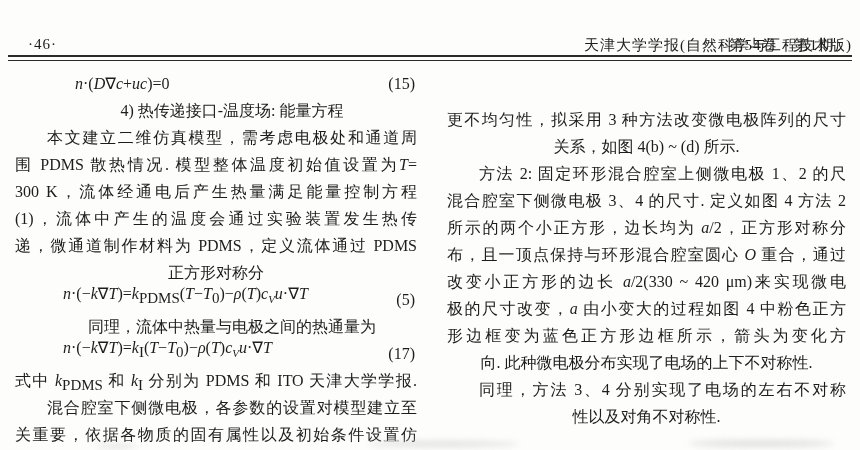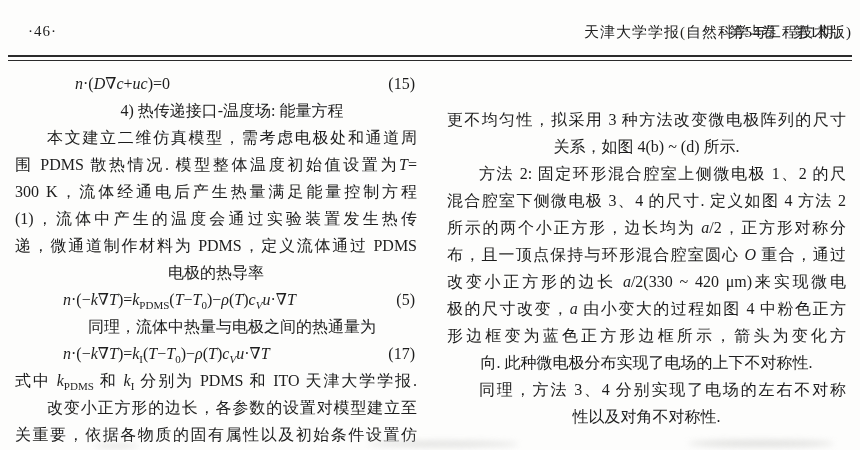--- a/index.html
+++ b/index.html
@@ -3,41 +3,41 @@
 <meta charset="utf-8">
 <style>
   html,body{margin:0;padding:0;}
   body{
     width:860px;height:450px;position:relative;overflow:hidden;
     background:#fdfdfc;color:#1d1d1d;
     font-family:"Liberation Serif","DejaVu Serif",serif;
   }
   .page{position:absolute;inset:0;}
   .header{
-    position:absolute;top:23px;left:8px;right:8px;height:22px;
+    position:absolute;top:36px;left:8px;right:8px;height:22px;
     font-size:15px;letter-spacing:1px;
   }
   .pg{position:absolute;left:20px;top:0;}
   .jt{position:absolute;left:0;right:0;text-align:right;top:0;}
   .vi{position:absolute;right:18px;top:0;text-align:center;}
   .rule{
     position:absolute;top:55px;left:8px;right:8px;height:3px;
     border-top:2px solid #2b2b2b;border-bottom:1.4px solid #2b2b2b;
   }
   .col{position:absolute;top:70px;font-size:16px;}
   .col.left{left:15px;width:402px;}
   .col.right{left:447px;width:399px;margin-top:36px;}
   .line{height:27px;line-height:27px;overflow:hidden;white-space:normal;}
   .line.just{text-align:justify;text-align-last:justify;}
   .line.plain{text-align:center;}
   .line.ind{text-indent:2em;}
-  .line.eq{display:flex;align-items:flex-start;text-indent:0;}
+  .line.eq{display:flex;align-items:flex-end;text-indent:0;font-family:Liberation Serif, serif;}
   .line.eq .tag{margin-left:auto;padding-right:2px;}
   .s-v{font-style:italic;}
-  .s-sub{font-size:11px;vertical-align:-4px;letter-spacing:0;}
+  .s-sub{font-size:15px;vertical-align:-4px;letter-spacing:0;}
   .s-subv{font-size:11px;vertical-align:-4px;font-style:italic;}
   .smudge{
     position:absolute;background:#d7d7d5;border-radius:50%;
     filter:blur(3px);opacity:.75;
   }
   .s1{left:368px;top:441px;width:150px;height:6px;}
   .s2{left:688px;top:440px;width:146px;height:7px;}
   .s3{left:95px;top:444px;width:42px;height:4px;}
 </style>
 </head>
@@ -54,32 +54,32 @@
       <div class="line eq">
         <span style="padding-left: 60px;"><span class="s-v">n</span><span>·(</span><span class="s-v">D</span><span>∇</span><span class="s-v">c</span><span>+</span><span class="s-v">uc</span><span>)=0</span></span>
         <span class="tag">(15)</span>
       </div>
       <div class="line plain ind"><span><span>4) 热传递接口-温度场: 能量方程</span></span></div>
       <div class="line just ind"><span><span>本文建立二维仿真模型，需考虑电极处和通道周</span></span></div>
       <div class="line just"><span><span>围 PDMS 散热情况. 模型整体温度初始值设置为</span><span class="s-v">T</span><span>=</span></span></div>
       <div class="line just"><span><span>300 K，流体经通电后产生热量满足能量控制方程</span></span></div>
       <div class="line just"><span><span>(1)，流体中产生的温度会通过实验装置发生热传</span></span></div>
       <div class="line just"><span><span>递，微通道制作材料为 PDMS，定义流体通过 PDMS</span></span></div>
-      <div class="line plain"><span><span>电极的热导率</span></span></div>
+      <div class="line plain"><span><span>正方形对称分</span></span></div>
       <div class="line eq">
         <span style="padding-left: 48px;"><span class="s-v">n</span><span>·(−</span><span class="s-v">k</span><span>∇</span><span class="s-v">T</span><span>)=</span><span class="s-v">k</span><span class="s-sub">PDMS</span><span>(</span><span class="s-v">T</span><span>−</span><span class="s-v">T</span><span class="s-sub">0</span><span>)−</span><span class="s-v">ρ</span><span>(</span><span class="s-v">T</span><span>)</span><span class="s-v">c</span><span class="s-subv">V</span><span class="s-v">u</span><span>·∇</span><span class="s-v">T</span></span>
         <span class="tag">(5)</span>
       </div>
       <div class="line plain ind"><span><span>同理，流体中热量与电极之间的热通量为</span></span></div>
       <div class="line eq">
         <span style="padding-left: 48px;"><span class="s-v">n</span><span>·(−</span><span class="s-v">k</span><span>∇</span><span class="s-v">T</span><span>)=</span><span class="s-v">k</span><span class="s-sub">I</span><span>(</span><span class="s-v">T</span><span>−</span><span class="s-v">T</span><span class="s-sub">0</span><span>)−</span><span class="s-v">ρ</span><span>(</span><span class="s-v">T</span><span>)</span><span class="s-v">c</span><span class="s-subv">V</span><span class="s-v">u</span><span>·∇</span><span class="s-v">T</span></span>
         <span class="tag">(17)</span>
       </div>
       <div class="line just"><span><span>式中 </span><span class="s-v">k</span><span class="s-sub">PDMS</span><span> 和 </span><span class="s-v">k</span><span class="s-sub">I</span><span> 分别为 PDMS 和 ITO 天津大学学报.</span></span></div>
-      <div class="line just ind"><span><span>改变小正方形的边长，各参数的设置对模型建立至</span></span></div>
+      <div class="line just ind"><span><span>混合腔室下侧微电极，各参数的设置对模型建立至</span></span></div>
       <div class="line just"><span><span>关重要，依据各物质的固有属性以及初始条件设置仿</span></span></div>
     </div>
   <div class="col right">
       <div class="line just"><span><span>更不均匀性，拟采用 3 种方法改变微电极阵列的尺寸</span></span></div>
       <div class="line plain"><span><span>关系，如图 4(b) ~ (d) 所示.</span></span></div>
       <div class="line just ind"><span><span>方法 2: 固定环形混合腔室上侧微电极 1、2 的尺</span></span></div>
       <div class="line just"><span><span>混合腔室下侧微电极 3、4 的尺寸. 定义如图 4 方法 2</span></span></div>
       <div class="line just"><span><span>所示的两个小正方形，边长均为 </span><span class="s-v">a</span><span>/2，正方形对称分</span></span></div>
       <div class="line just"><span><span>布，且一顶点保持与环形混合腔室圆心 </span><span class="s-v">O</span><span> 重合，通过</span></span></div>
       <div class="line just"><span><span>改变小正方形的边长 </span><span class="s-v">a</span><span>/2(330 ~ 420 μm)来实现微电</span></span></div>

